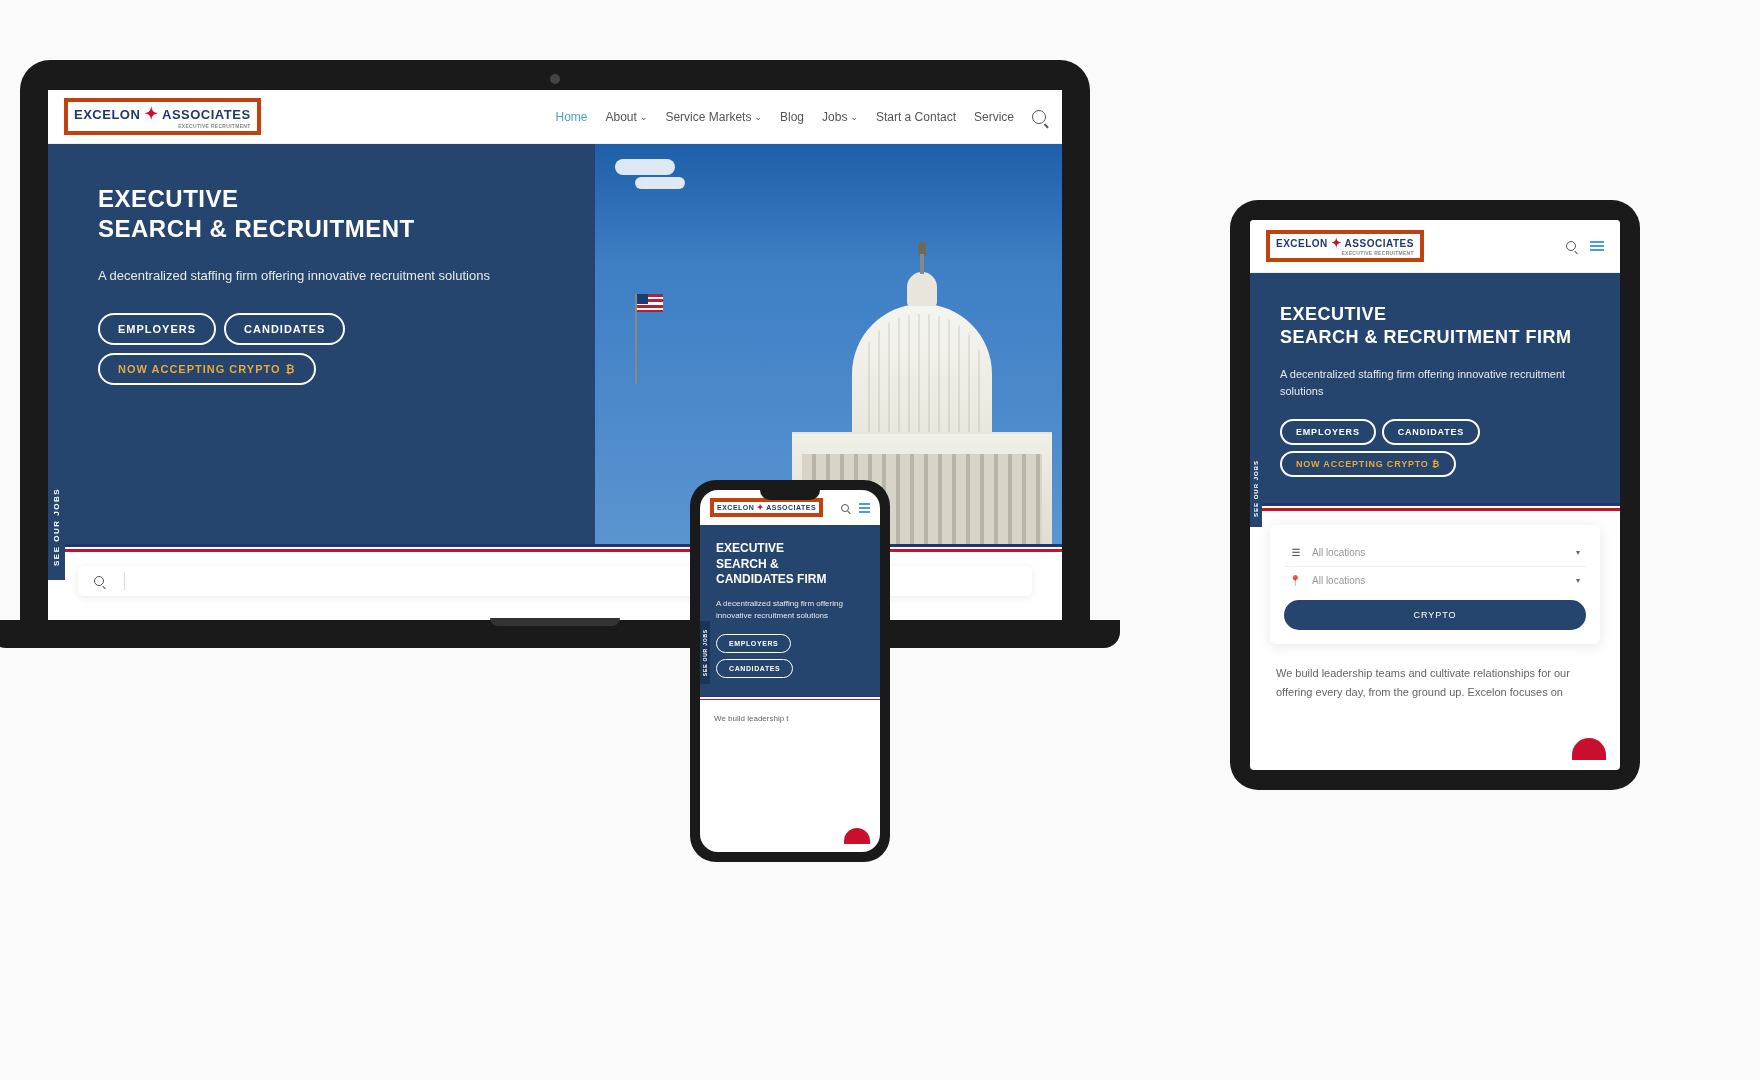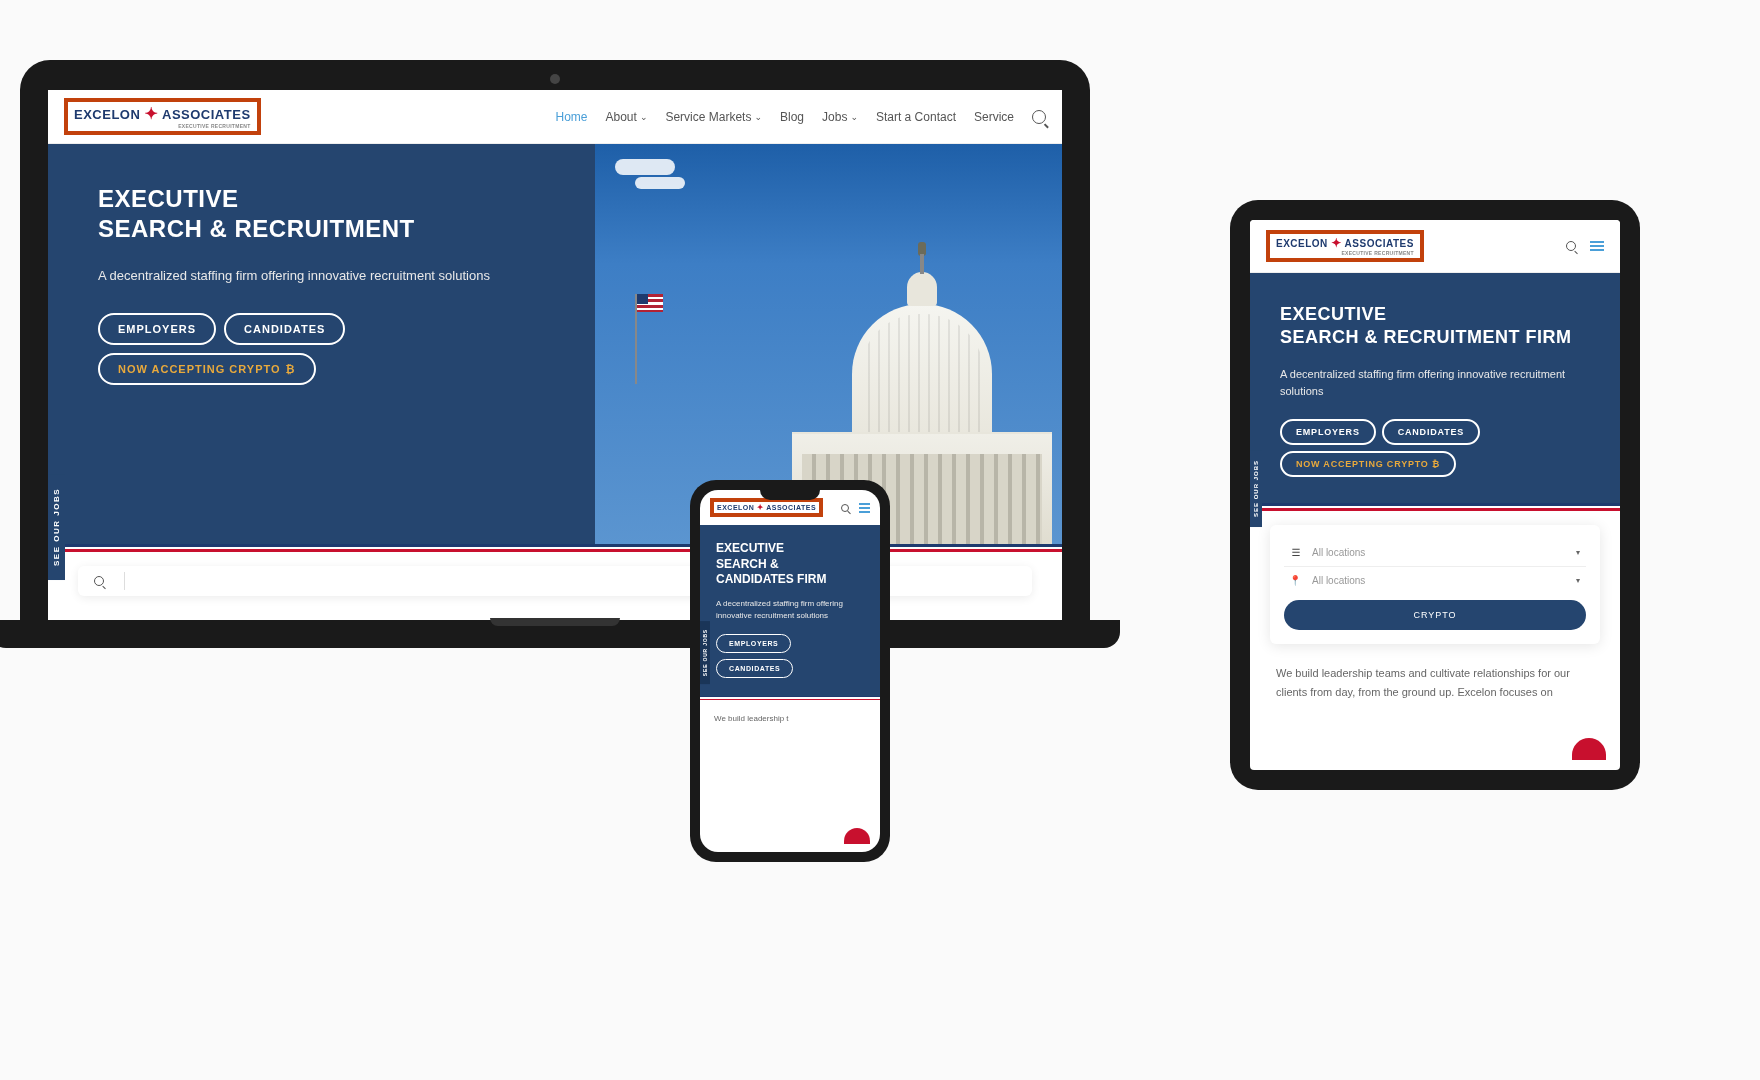--- a/index.html
+++ b/index.html
@@ -253,21 +253,21 @@
           <span class="dd">▾</span>
         </div>
         <div class="t-field">
           <span class="icn">📍</span>
           <span>All locations</span>
           <span class="dd">▾</span>
         </div>
         <div class="t-search-btn">CRYPTO</div>
       </div>
 
-      <div class="t-body-text">We build leadership teams and cultivate relationships for our clients from day, from the ground up. Excelon focuses on</div>
+      <div class="t-body-text">We build leadership teams and cultivate relationships for our offering every day, from the ground up. Excelon focuses on</div>
       <div class="t-accent-dot"></div>
     </div>
   </div>
 </div>
 
 <div class="phone">
   <div class="phone-frame">
     <div class="phone-notch"></div>
     <div class="phone-viewport">
 

